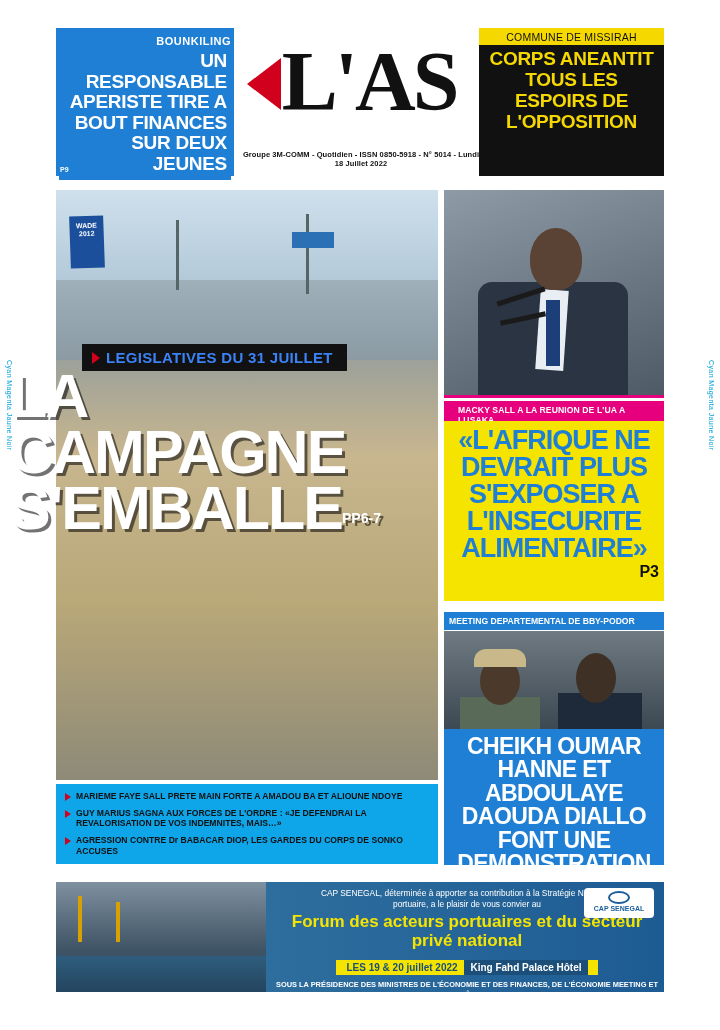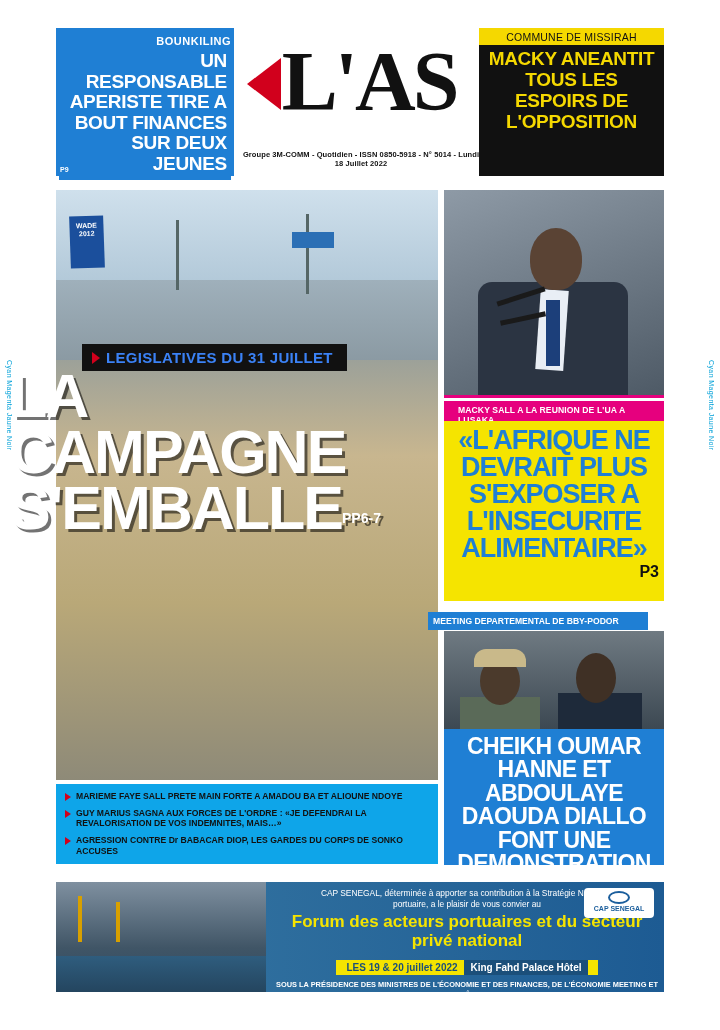--- a/index.html
+++ b/index.html
@@ -280,21 +280,21 @@
     display:block;
     text-align:right;
     color:#111;
     font-size: 16px;
     letter-spacing: 0;
     margin-top: 2px;
   }
 
   .bby-kicker {
     position: absolute;
-    left: 428px; top: 612px;
+    left: 444px; top: 612px;
     width: 220px;
     background: #1f7fd4;
     color: #fff;
     font-size: 8.6px;
     font-weight: bold;
     padding: 4px 5px;
   }
   .bby-photo {
     position: absolute;
     left: 444px; top: 631px;
@@ -409,21 +409,21 @@
     <div class="logo-wrap">
       <div class="logo-text">
         <span class="logo-arrow"></span>
         <span>L'AS</span>
       </div>
       <div class="logo-sub">Groupe 3M-COMM - Quotidien - ISSN 0850-5918 - N° 5014 - Lundi 18 Juillet 2022</div>
     </div>
 
     <div class="head-right">
       <div class="kicker">COMMUNE DE MISSIRAH</div>
-      <div class="headline">MACKY ANEANTIT TOUS LES ESPOIRS DE L'OPPOSITION</div>
+      <div class="headline">CORPS ANEANTIT TOUS LES ESPOIRS DE L'OPPOSITION</div>
     </div>
   </div>
 
   <div class="main-photo">
     <div class="crowd">
       <div class="sky"></div>
       <div class="road"></div>
       <div class="billboard">WADE 2012</div>
       <div class="pole" style="left:120px;top:30px;width:3px;height:70px;"></div>
       <div class="pole" style="left:250px;top:24px;width:3px;height:80px;"></div>

